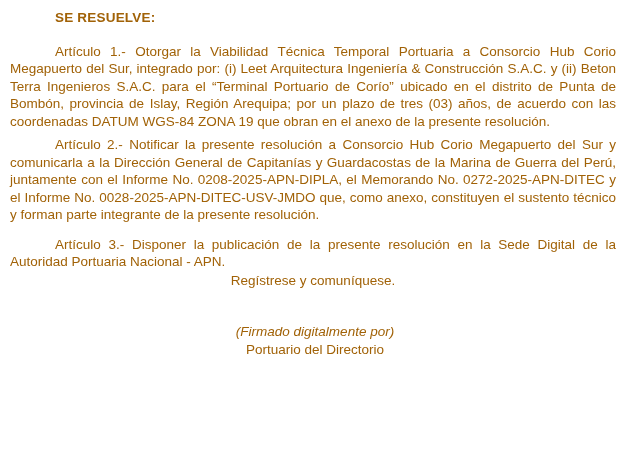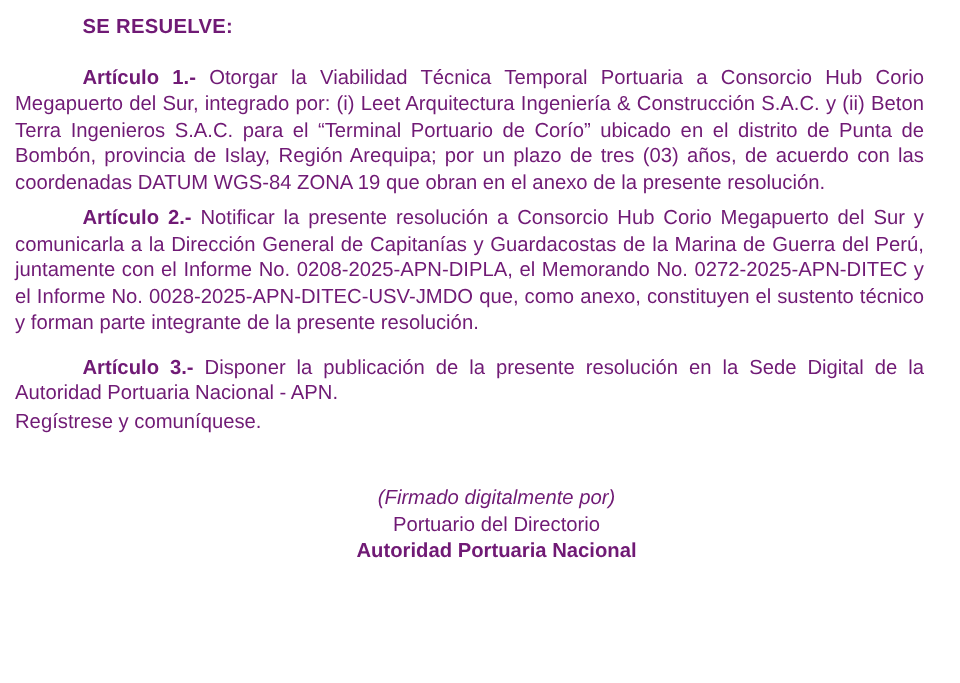--- a/index.html
+++ b/index.html
@@ -6,21 +6,21 @@
     margin: 0;
     padding: 0;
     background: #ffffff;
   }
   .page {
     position: relative;
     width: 640px;
     height: 455px;
     background: #ffffff;
     font-family: "Liberation Sans", sans-serif;
-    color: #701a75;
+    color: #a16207;
     font-size: 13.5px;
     line-height: 17.5px;
     overflow: hidden;
     box-sizing: border-box;
   }
   .content {
     padding: 9px 24px 0 10px;
   }
   p {
     margin: 0;
@@ -31,29 +31,29 @@
     letter-spacing: 0.2px;
   }
   .article {
     text-indent: 45px;
     text-align: justify;
   }
   .article-1 { margin-top: 16px; }
   .article-2 { margin-top: 6px; }
   .article-3 { margin-top: 12px; }
   .article .label {
-    font-weight: bold;
+    font-weight: normal;
   }
   .closing {
-    text-align: left;
+    text-align: center;
     margin-top: 1px;
   }
   .signature {
     position: relative;
-    left: 18px;
+    left: 2px;
     margin-top: 34px;
     text-align: center;
   }
   .signature .digital-note {
     font-style: italic;
   }
   .signature .name {
     font-weight: bold;
   }
   .signature .org {
@@ -72,17 +72,16 @@
 
     <p class="article article-2"><span class="label">Artículo 2.-</span><span> Notificar la presente resolución a Consorcio Hub Corio Megapuerto del Sur y comunicarla a la Dirección General de Capitanías y Guardacostas de la Marina de Guerra del Perú, juntamente con el Informe No. 0208-2025-APN-DIPLA, el Memorando No. 0272-2025-APN-DITEC y el Informe No. 0028-2025-APN-DITEC-USV-JMDO que, como anexo, constituyen el sustento técnico y forman parte integrante de la presente resolución.</span></p>
 
     <p class="article article-3"><span class="label">Artículo 3.-</span><span> Disponer la publicación de la presente resolución en la Sede Digital de la Autoridad Portuaria Nacional - APN.</span></p>
 
     <p class="closing">Regístrese y comuníquese.</p>
 
     <div class="signature">
       <p class="digital-note">(Firmado digitalmente por)</p>
       <p class="title">Portuario del Directorio</p>
-      <p class="org">Autoridad Portuaria Nacional</p>
     </div>
 
   </div>
 </div>
 
 </body></html>

